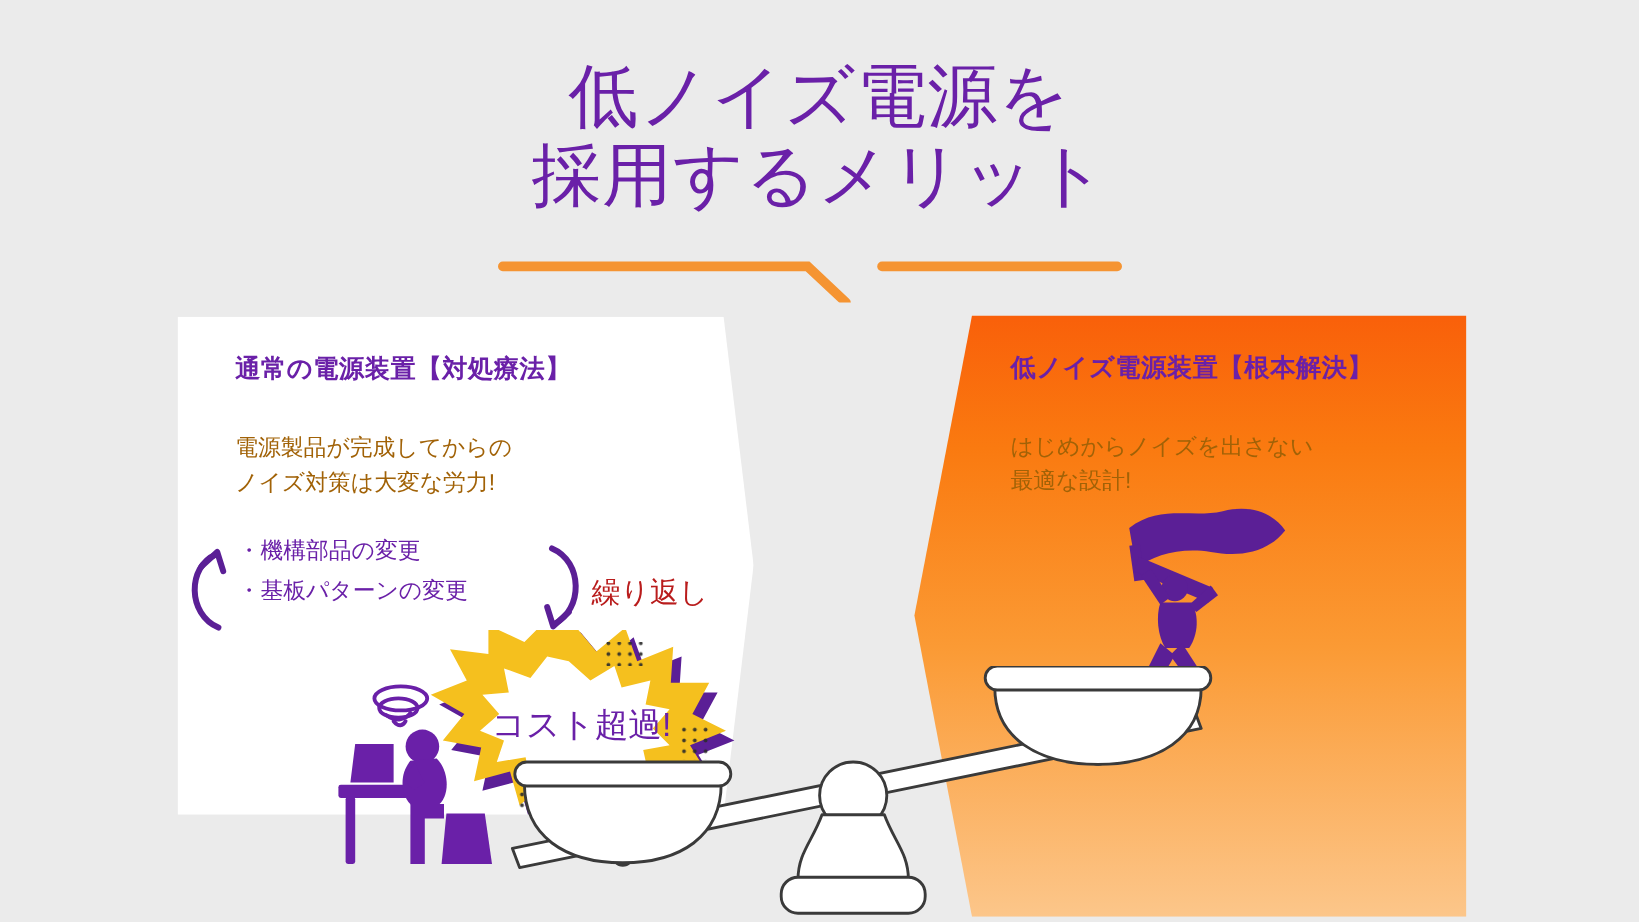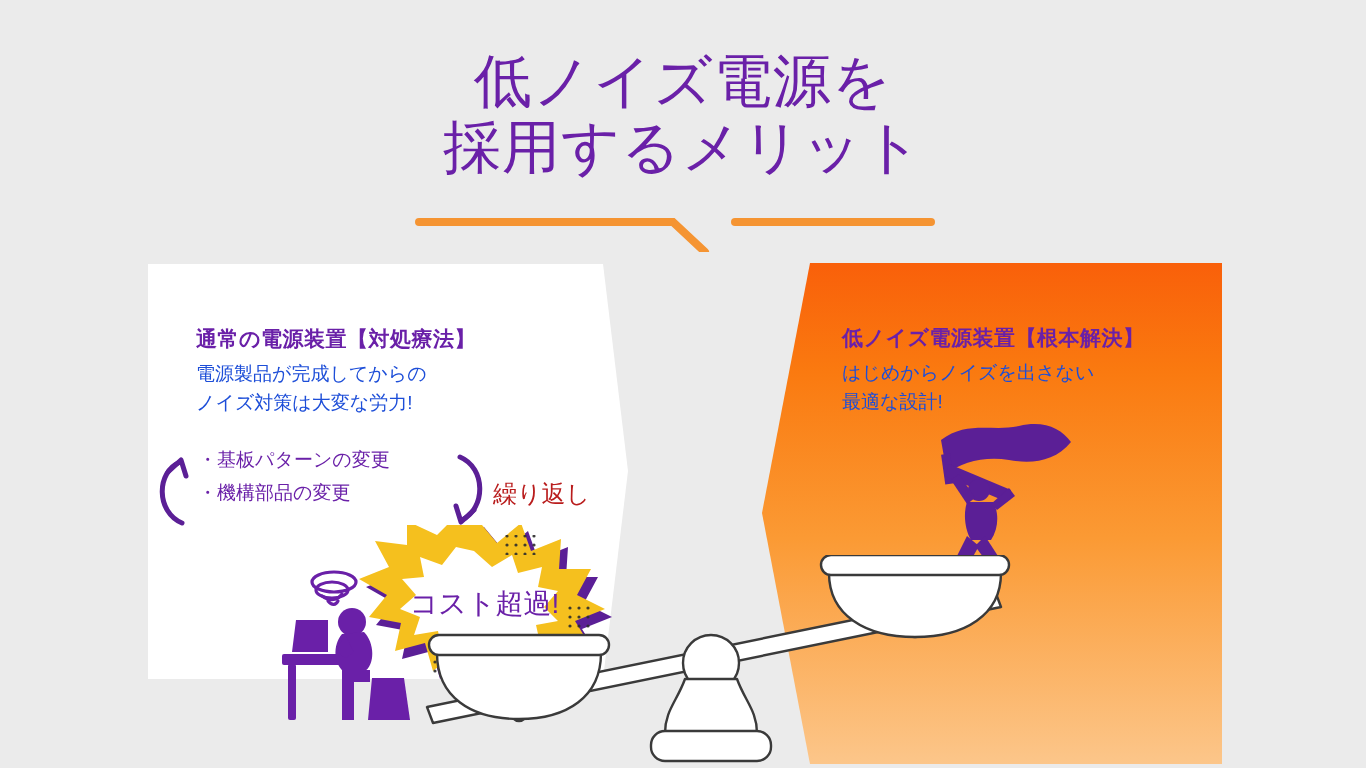--- a/index.html
+++ b/index.html
@@ -82,28 +82,27 @@
     height: 100%;
   }
 
   .panel-heading {
     position: absolute;
     color: #6a20a8;
     font-size: 21px;
     font-weight: bold;
     letter-spacing: 0.5px;
     white-space: nowrap;
-    margin-top: 32px;
   }
   #heading-left { left: 48px; top: 29px; }
   #heading-right { left: 96px; top: 29px; }
 
   .panel-body {
     position: absolute;
-    color: #1d4ed8;
+    color: #a16207;
     font-size: 19px;
     line-height: 29px;
     white-space: nowrap;
     font-weight: 400;
   }
   #body-left  { left: 48px; top: 95px; }
   #body-right { left: 96px; top: 95px; }
 
   
   #loop-area {
@@ -221,22 +220,22 @@
   <div id="loop-area">
     <svg id="loop-arrows" viewBox="0 0 480 105">
       <g fill="none" stroke="#5b1f96" stroke-width="5" stroke-linecap="round" stroke-linejoin="round">
         <path d="M34 83 C 8 72, 8 32, 32 22"></path>
         <path d="M20 32 L33 20 L38 36" fill="none"></path>
         <path d="M312 17 C 338 28, 338 68, 314 80"></path>
         <path d="M326 70 L313 82 L308 66" fill="none"></path>
       </g>
     </svg>
     <ul id="bullet-list">
+      <li>・機構部品の変更</li>
       <li>・基板パターンの変更</li>
-      <li>・機構部品の変更</li>
     </ul>
     <div id="repeat-label">繰り返し</div>
   </div>
 
   <svg id="worker-figure" viewBox="0 0 150 170">
     <g fill="#6a20a8">
 
       <g fill="none" stroke="#6a20a8" stroke-width="3.2" stroke-linecap="round">
         <ellipse cx="62" cy="22" rx="22" ry="10"></ellipse>
         <ellipse cx="60" cy="30" rx="16" ry="8"></ellipse>

